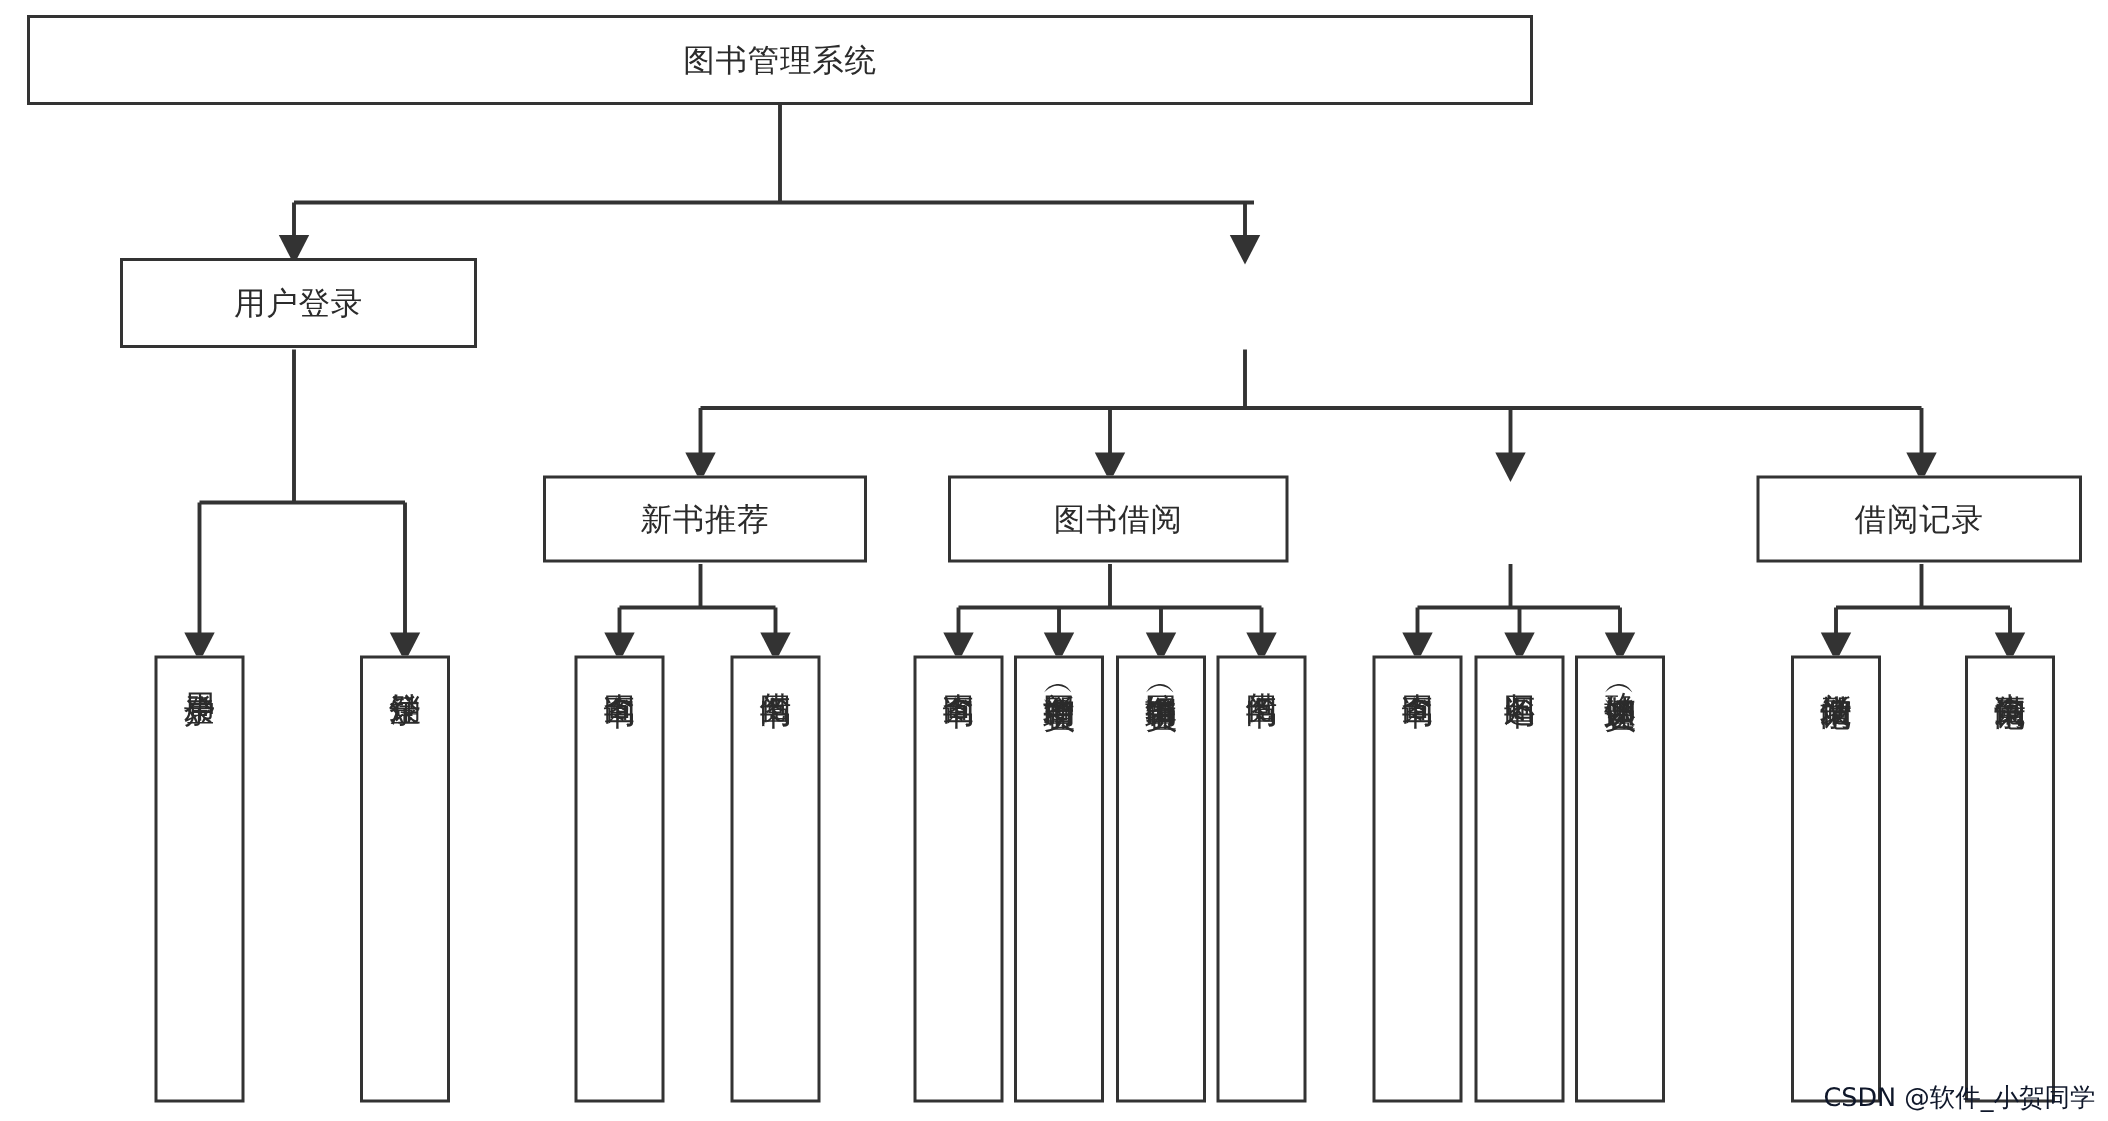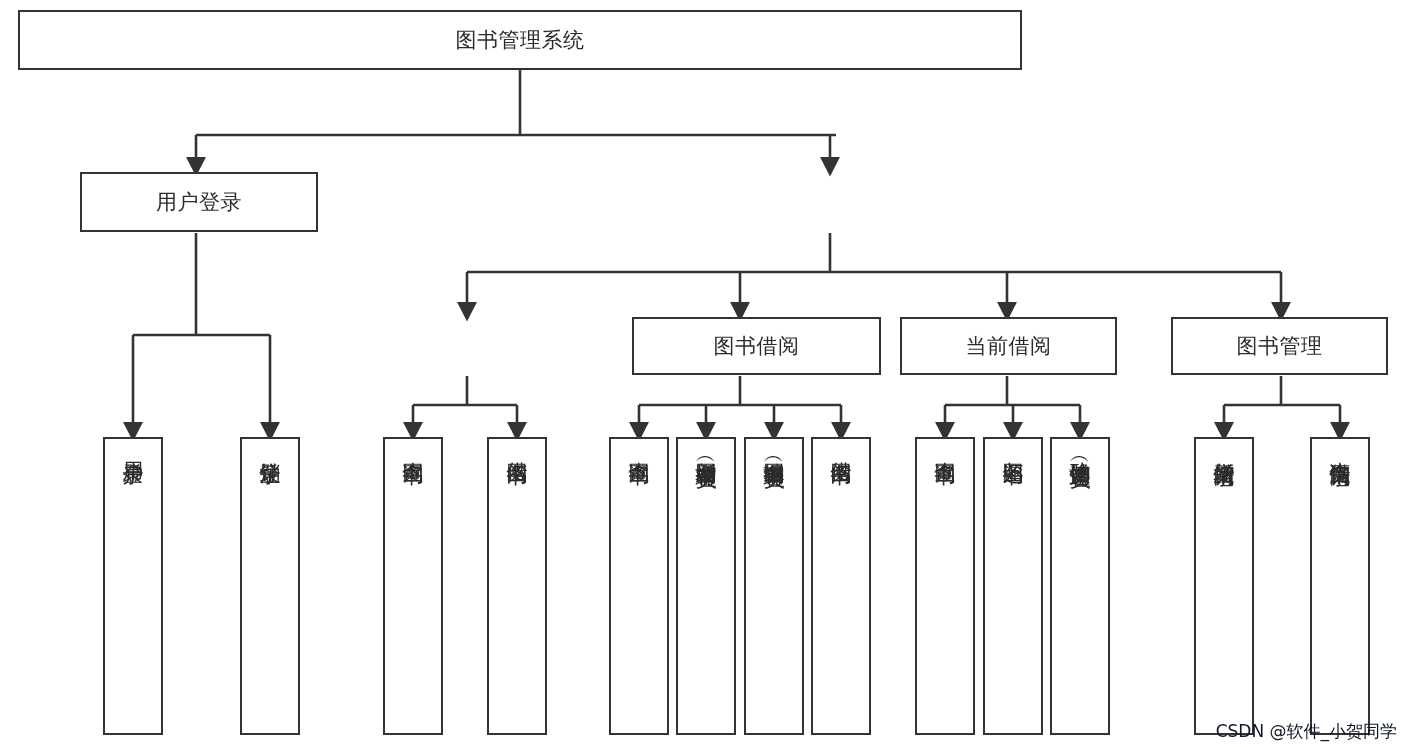--- a/index.html
+++ b/index.html
@@ -129,31 +129,31 @@
 
   <div class="node horizontal" style="left:18px; top:10px; width:1004px; height:60px;">
     <span class="node-label">图书管理系统</span>
   </div>
 
   <div class="node horizontal" style="left:80px; top:172px; width:238px; height:60px;">
     <span class="node-label">用户登录</span>
   </div>
 
 
-
-  <div class="node horizontal" style="left:632px; top:317px; width:249px; height:58px;">
+  <div class="node horizontal" style="left:362px; top:317px; width:216px; height:58px;">
+    <span class="node-label">新书推荐</span>
+  </div>
+
+  <div class="node horizontal" style="left:632px; top:317px; width:227px; height:58px;">
     <span class="node-label">图书借阅</span>
   </div>
 
-  <div class="node horizontal" style="left:900px; top:317px; width:217px; height:58px;">
-    <span class="node-label">当前借阅</span>
-  </div>
 
   <div class="node horizontal" style="left:1171px; top:317px; width:217px; height:58px;">
-    <span class="node-label">图书管理</span>
+    <span class="node-label">借阅记录</span>
   </div>
 
   <div class="node vertical" style="left:103px; top:437px; width:60px; height:298px;">
     <span class="node-label">用户登录</span>
   </div>
 
   <div class="node vertical" style="left:240px; top:437px; width:60px; height:298px;">
     <span class="node-label">注销登录</span>
   </div>
 

